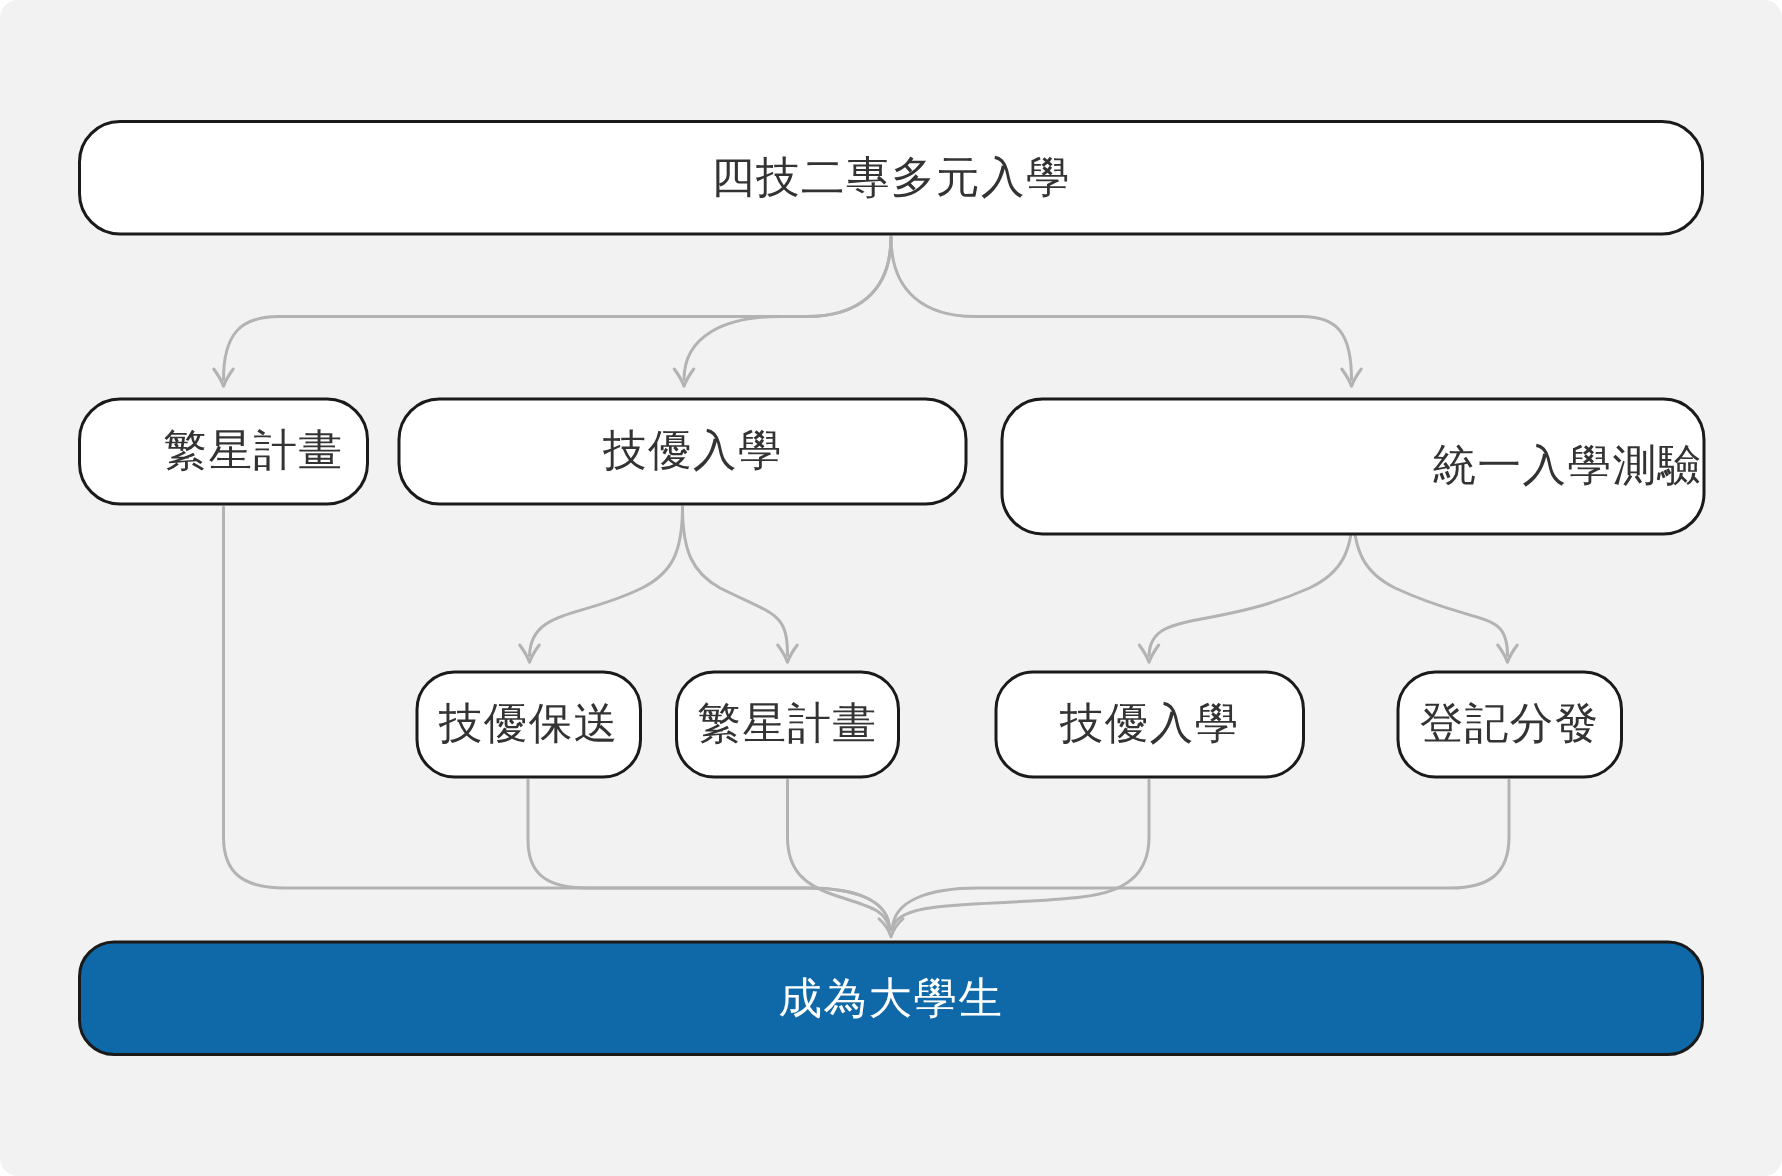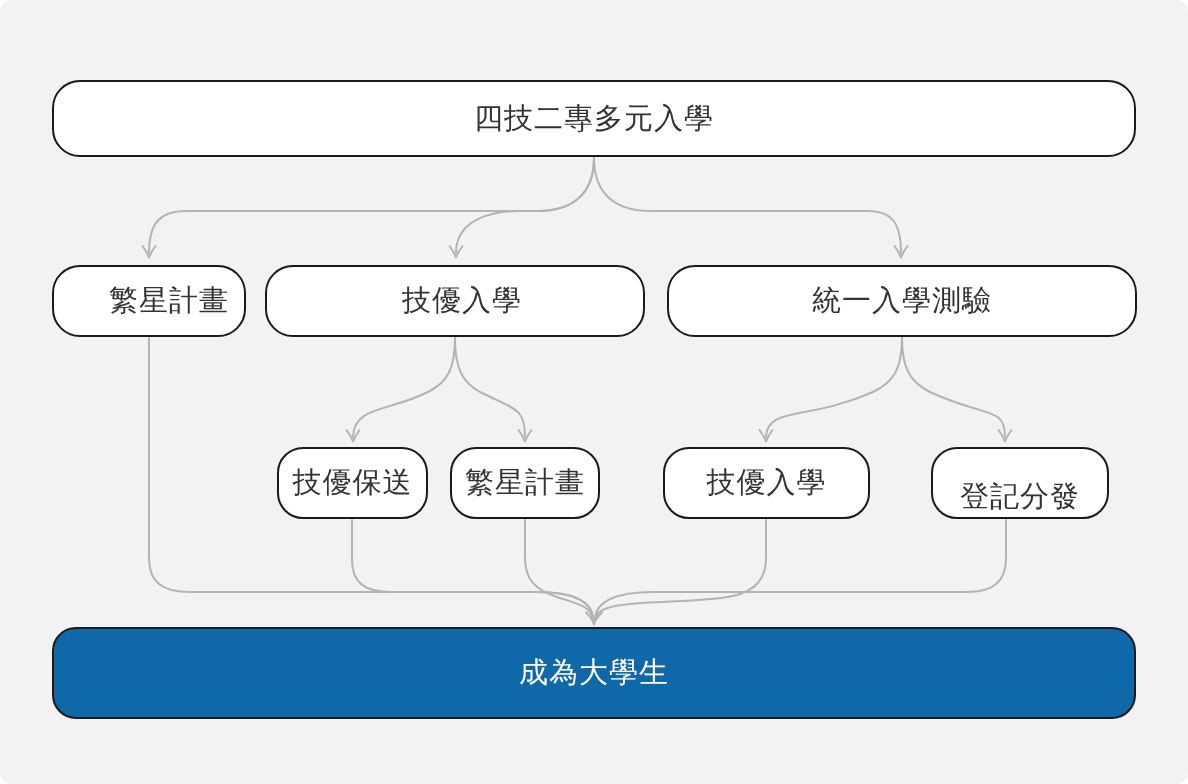--- a/index.html
+++ b/index.html
@@ -17,26 +17,26 @@
   .edges path{fill:none;stroke:var(--edge);stroke-width:2;stroke-linecap:round;stroke-linejoin:round;}
   .node{
     position:absolute;box-sizing:border-box;
     background:var(--node-fill);border:2px solid var(--node-border);border-radius:28px;
     display:flex;align-items:center;justify-content:center;
     font-size:29px;color:var(--node-text);letter-spacing:1px;white-space:nowrap;
   }
   .n-root     {left:52px; top:80px;  width:1084px;height:77px;}
   .n-star     {left:52px; top:265px; width:194px; height:72px;padding-left:40px;}
   .n-tech     {left:265px;top:265px; width:380px; height:72px;padding-left:14px;}
-  .n-exam     {left:667px;top:265px; width:470px; height:72px;}
+  .n-exam     {left:667px;top:265px; width:470px; height:92px;justify-content:flex-end;}
   .n-recommend{left:277px;top:447px; width:151px; height:72px;border-radius:26px;text-align:right;}
   .n-screen   {left:450px;top:447px; width:150px; height:72px;border-radius:26px;}
   .n-select   {left:663px;top:447px; width:207px; height:72px;border-radius:26px;}
-  .n-register {left:931px;top:447px; width:178px; height:72px;border-radius:26px;align-items:flex-end;}
-  .n-final    {left:52px; top:627px; width:1084px;height:92px;
+  .n-register {left:931px;top:447px; width:151px; height:72px;border-radius:26px;}
+  .n-final    {left:52px; top:627px; width:1084px;height:77px;
                background:var(--final-fill);color:var(--final-text);border-radius:24px;}
 </style>
 </head>
 <body>
 
 <div class="canvas">
 
   <svg class="edges" viewBox="0 0 1188 784" aria-hidden="true">
 
     <g>

